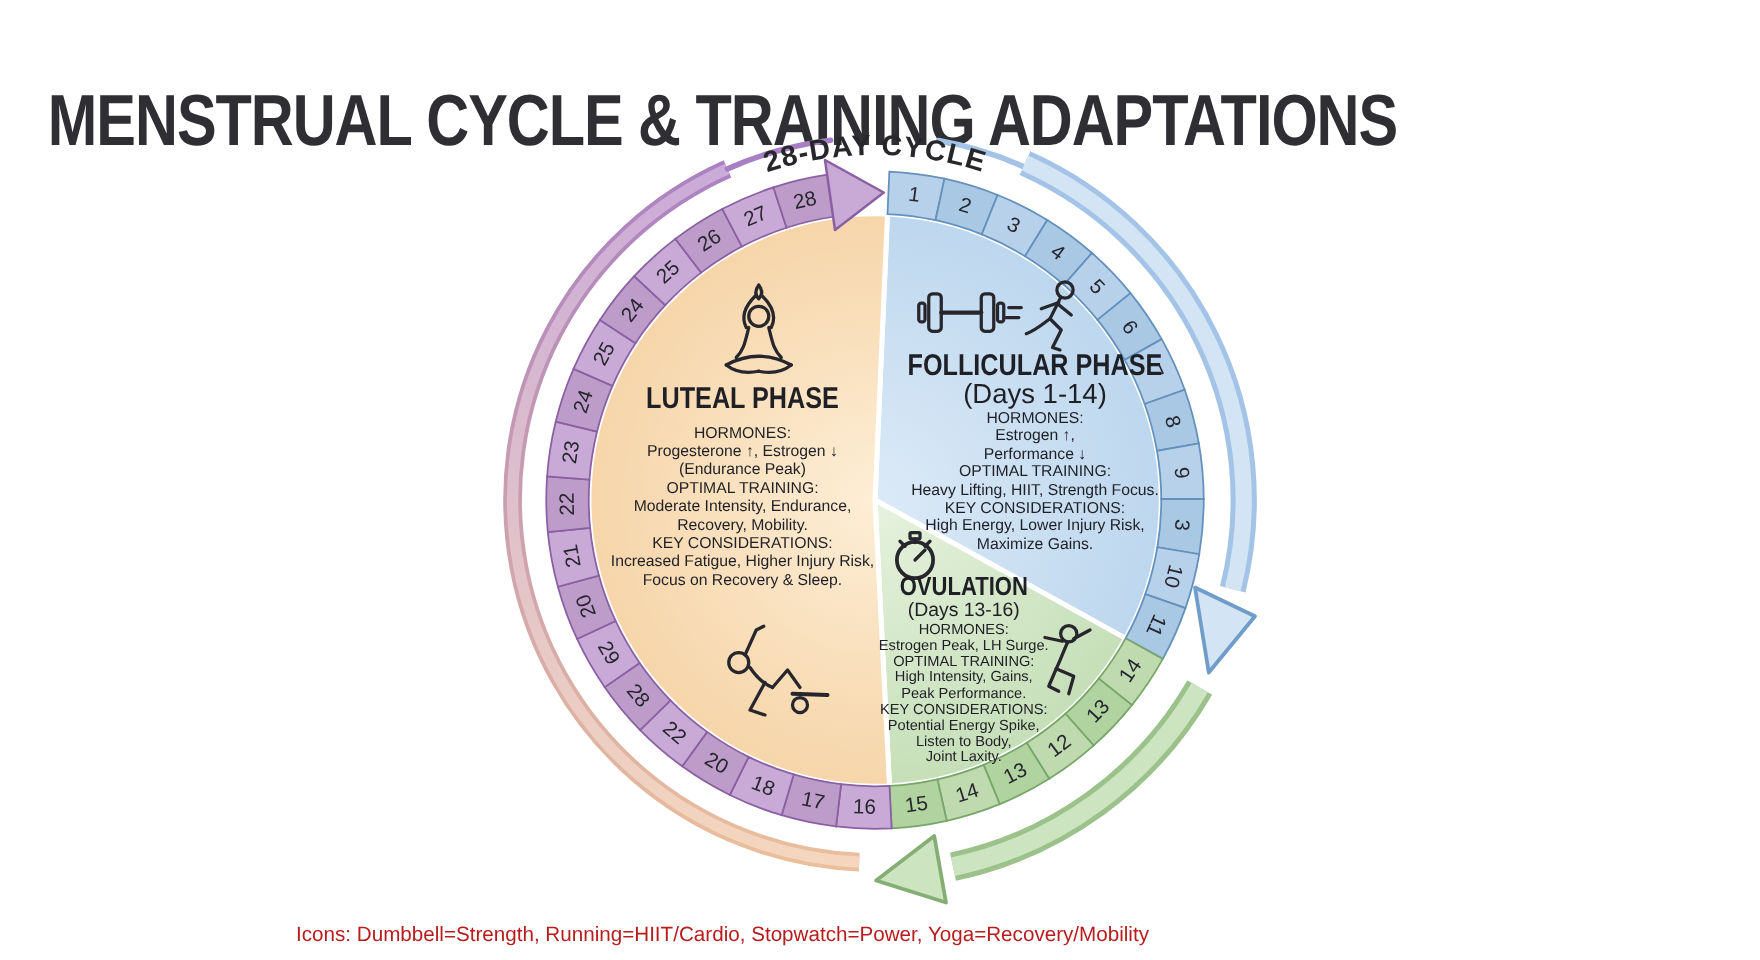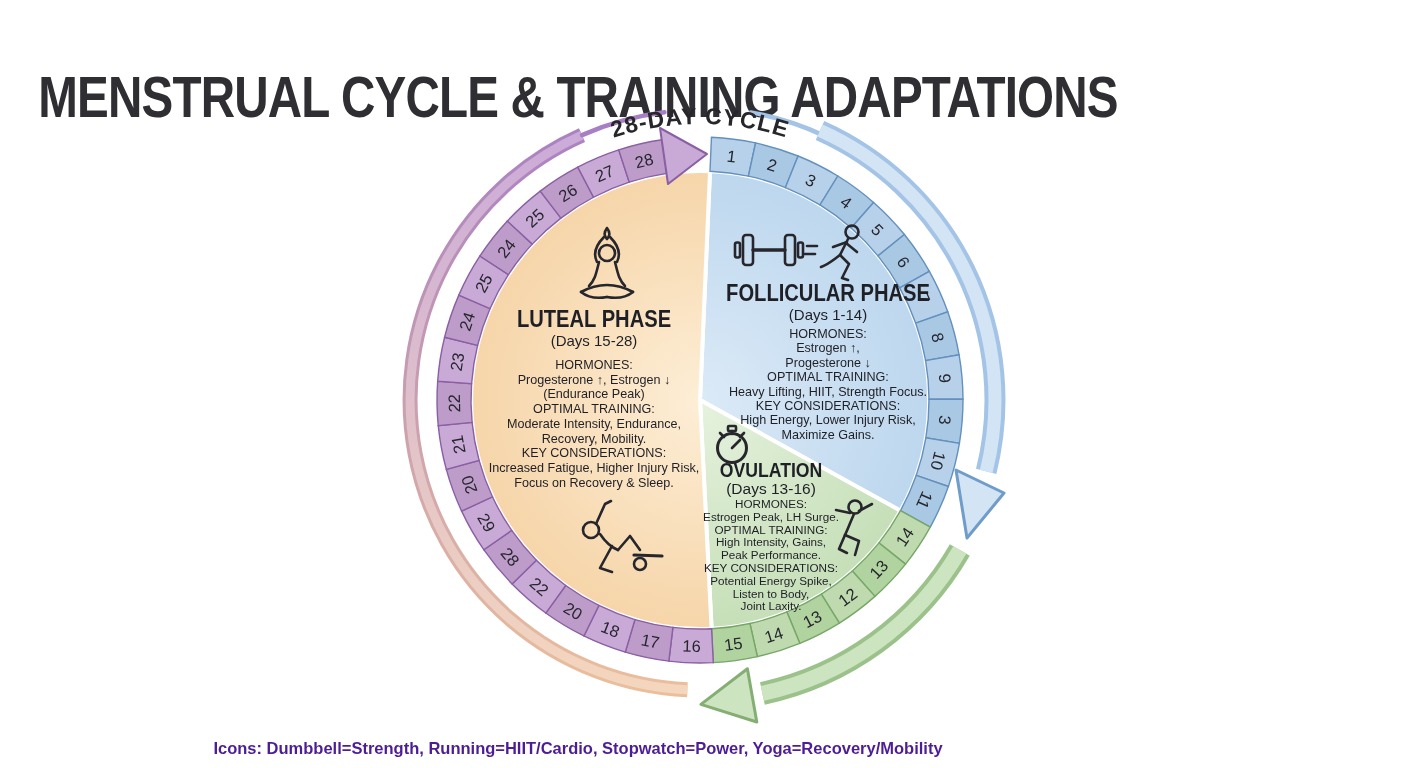--- a/index.html
+++ b/index.html
@@ -10,29 +10,29 @@
               letter-spacing:-1px;color:#2e2e33;}
   svg.diagram{position:absolute;left:0;top:0;}
   .day-num{font-family:"Liberation Sans","DejaVu Sans",sans-serif;font-size:16.5px;
            fill:#26262e;text-anchor:middle;dominant-baseline:central;}
   .cycle-arc-label{font-size:23px;font-weight:bold;fill:#26262b;letter-spacing:1px;}
   .phase-block{position:absolute;text-align:center;color:#1f1f26;}
   .p-title{font-weight:bold;transform:scaleX(0.84);transform-origin:center;white-space:nowrap;}
   #follicular .p-title{font-size:24px;line-height:24px;}
   #luteal .p-title{font-size:24px;line-height:24px;}
   #ovulation .p-title{font-size:21px;line-height:21px;}
-  .p-days{font-size:15px;line-height:18px;margin-top:1px;}
+  .p-days{font-size:22px;line-height:18px;margin-top:1px;}
   #ovulation .p-days{font-size:15.5px;line-height:16px;}
   .p-body{margin-top:3px;}
   .p-label{font-weight:normal;font-size:12.6px;line-height:14.4px;}
   .p-line{font-size:12.6px;line-height:14.4px;}
   #luteal .p-label,#luteal .p-line{line-height:14.7px;}
   #ovulation .p-label,#ovulation .p-line{font-size:11.7px;line-height:12.8px;}
   .caption{position:absolute;top:739px;left:50%;transform:translateX(-50%);
-           white-space:nowrap;font-size:16.5px;color:#4c1d95;font-weight:bold;}
+           white-space:nowrap;font-size:16.5px;color:#b91c1c;}
 </style>
 </head>
 <body>
 
 <div class="stage">
 
   <h1 class="main-title">MENSTRUAL CYCLE &amp; TRAINING ADAPTATIONS</h1>
 
   <svg class="diagram" width="1408" height="768" viewBox="0 0 1408 768">
     <defs>
@@ -220,32 +220,31 @@
       </g>
     </g>
   </svg>
 
   <div class="phase-block" id="follicular" style="left:703px;top:281px;width:250px;">
     <div class="p-title">FOLLICULAR PHASE</div>
     <div class="p-days">(Days 1-14)</div>
     <div class="p-body">
       <div class="p-label">HORMONES:</div>
       <div class="p-line">Estrogen ↑,</div>
-      <div class="p-line">Progesterone ↓</div>
+      <div class="p-line">Performance ↓</div>
       <div class="p-label">OPTIMAL TRAINING:</div>
       <div class="p-line">Heavy Lifting, HIIT, Strength Focus.</div>
       <div class="p-label">KEY CONSIDERATIONS:</div>
       <div class="p-line">High Energy, Lower Injury Risk,</div>
       <div class="p-line">Maximize Gains.</div>
     </div>
   </div>
 
   <div class="phase-block" id="luteal" style="left:469px;top:307px;width:250px;">
     <div class="p-title">LUTEAL PHASE</div>
-    <div class="p-days">(Days 15-28)</div>
     <div class="p-body" style="margin-top:8px;">
       <div class="p-label">HORMONES:</div>
       <div class="p-line">Progesterone ↑, Estrogen ↓</div>
       <div class="p-line">(Endurance Peak)</div>
       <div class="p-label">OPTIMAL TRAINING:</div>
       <div class="p-line">Moderate Intensity, Endurance,</div>
       <div class="p-line">Recovery, Mobility.</div>
       <div class="p-label">KEY CONSIDERATIONS:</div>
       <div class="p-line">Increased Fatigue, Higher Injury Risk,</div>
       <div class="p-line">Focus on Recovery &amp; Sleep.</div>

